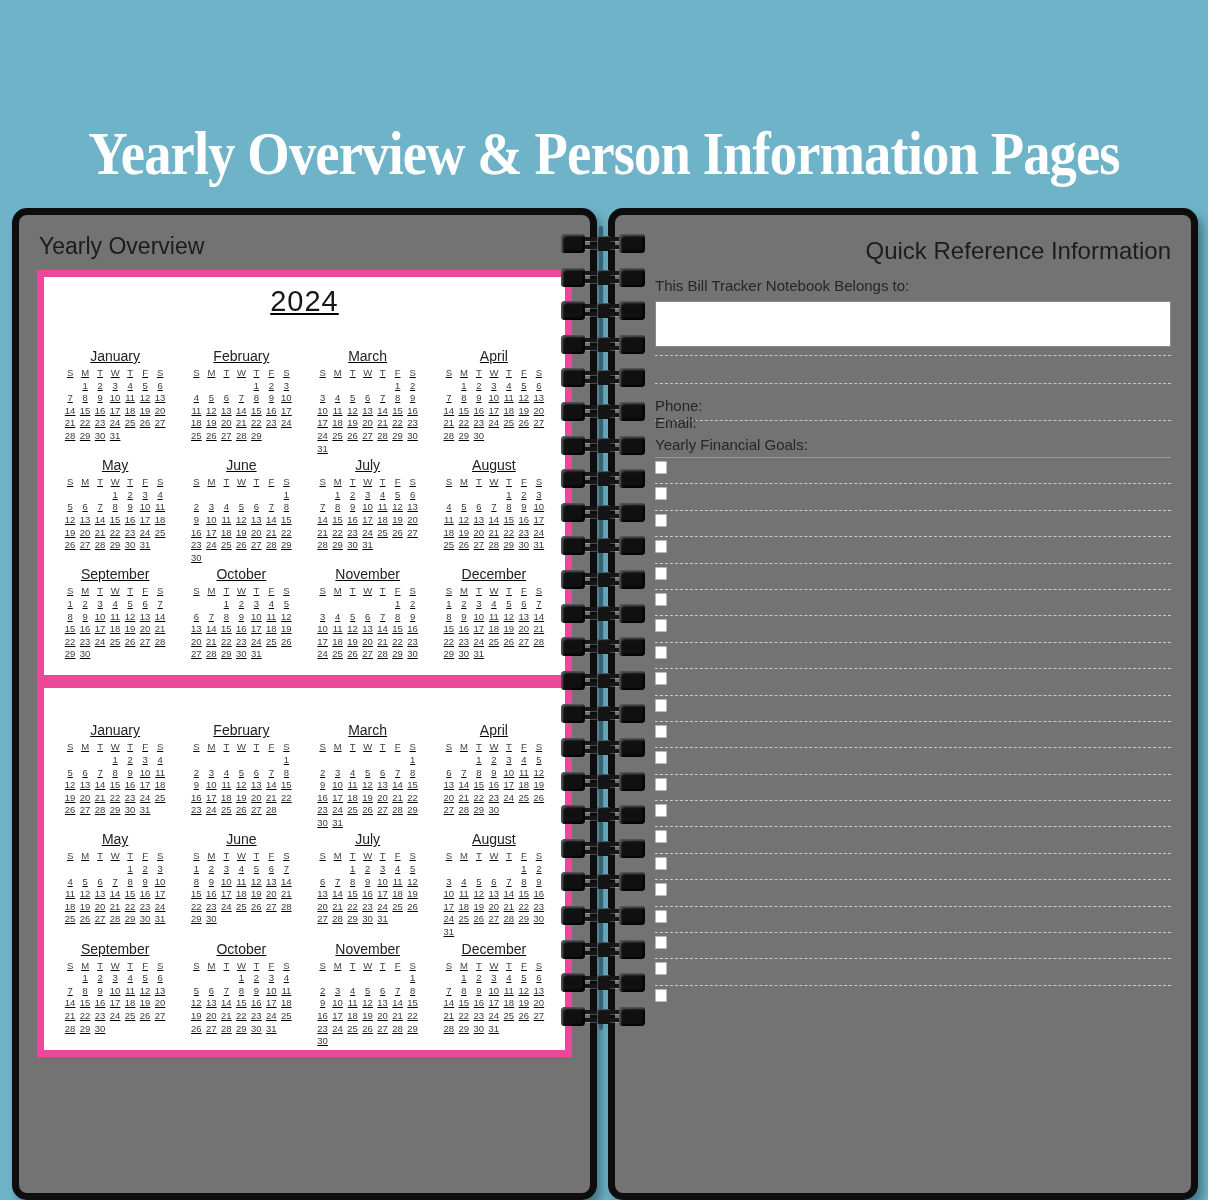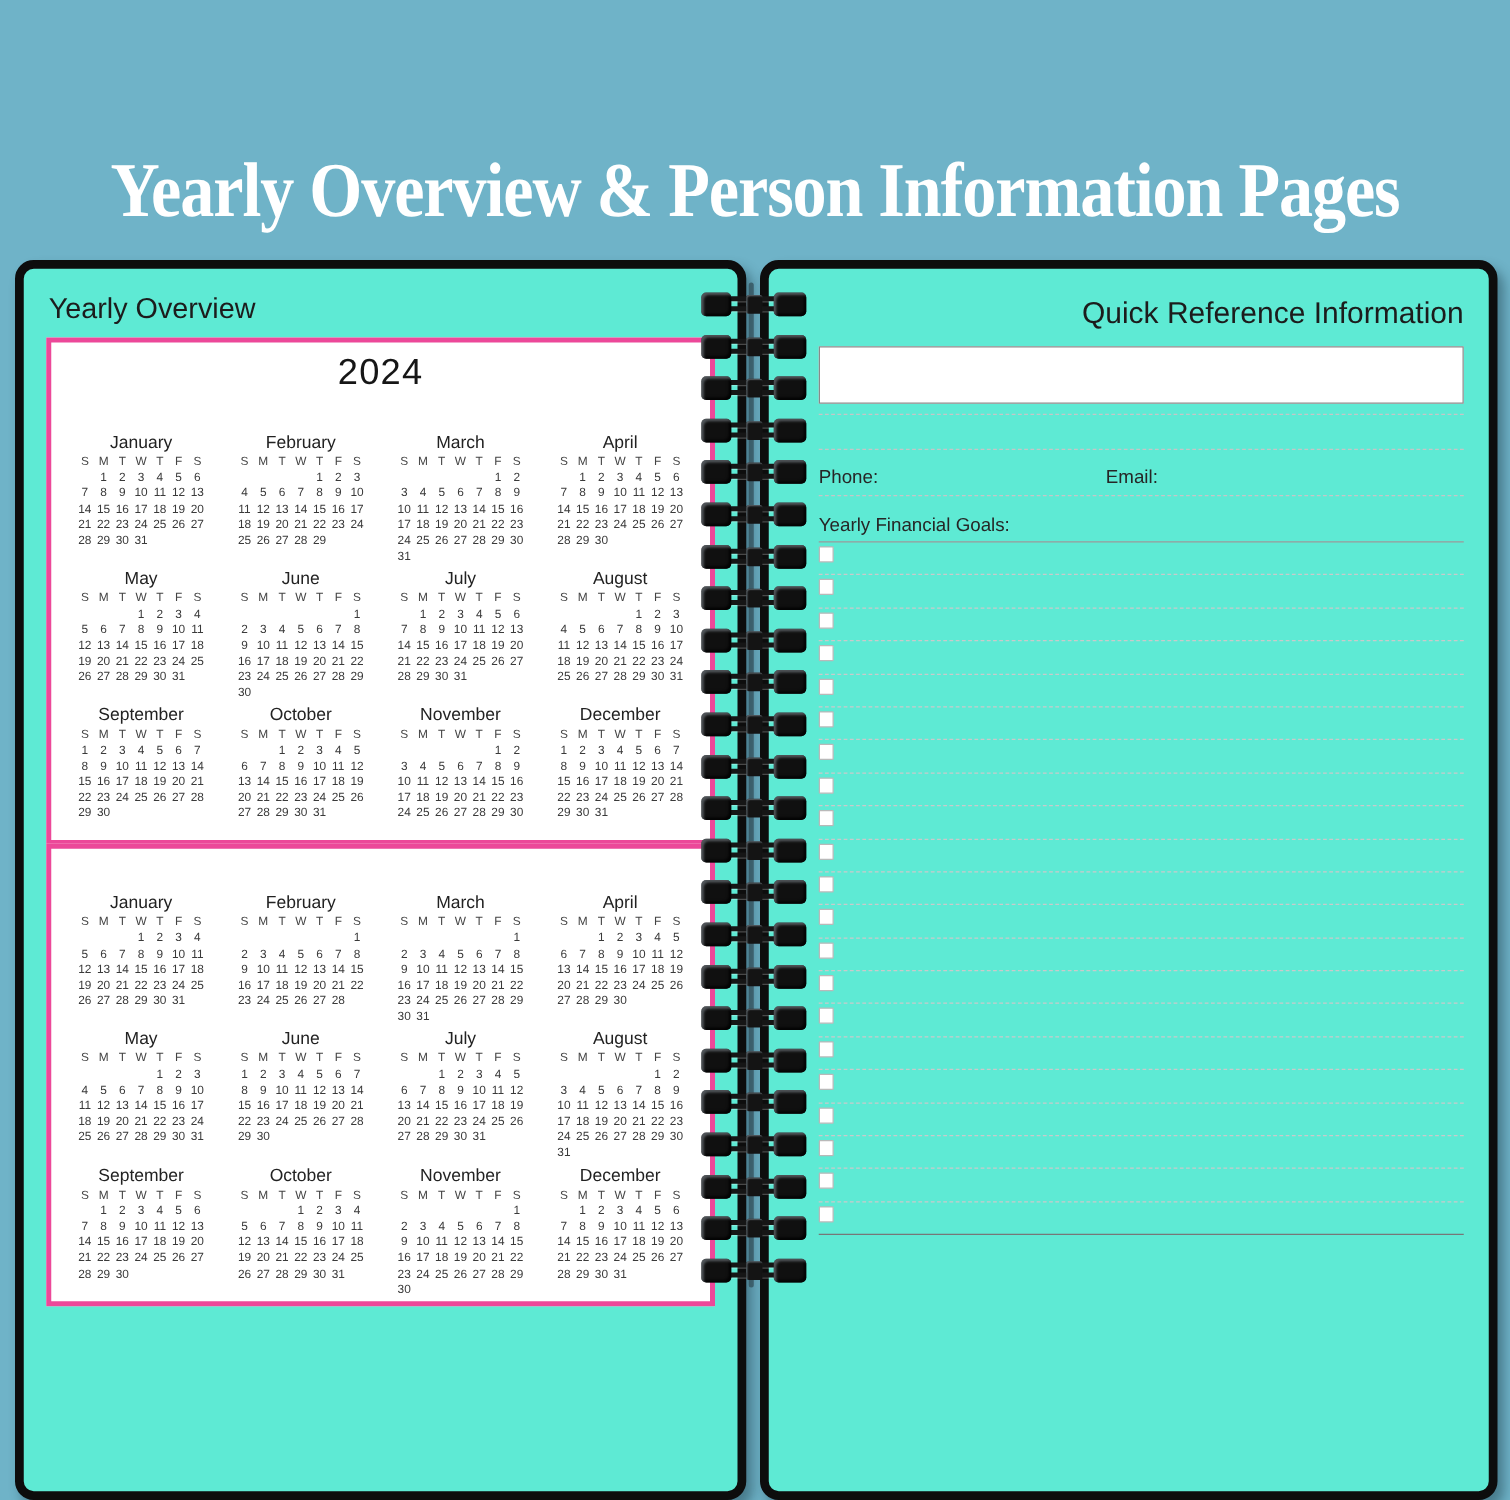--- a/index.html
+++ b/index.html
@@ -14,32 +14,32 @@
   }
   .banner h1{
     margin:0;color:#ffffff;
     font-family:"Liberation Serif", serif;
     font-weight:700;font-size:62px;letter-spacing:-1px;
     transform:scaleX(0.88);transform-origin:center;
     white-space:nowrap;
   }
   
   .page{
-    position:absolute;top:208px;height:992px;background:#5eead4;
+    position:absolute;top:208px;height:992px;background:#737373;
     border:7px solid #0d0d0d;border-radius:15px;box-sizing:border-box;
     box-shadow:5px 7px 9px rgba(25,55,66,.45);
   }
   .page.left{left:12px;width:585px;padding:14px 18px 0 18px;}
   .page.right{left:608px;width:590px;padding:14px 20px 0 40px;}
 
   
   .lp-title{font-size:23px;color:#1c1c1c;margin:4px 0 10px 2px;font-weight:400;}
   .year-box{
-    border:4px solid #ec4899;background:#fff;
-    padding:4px 8px 2px 8px;box-sizing:border-box;
+    border:7px solid #ec4899;background:#fff;
+    padding:4px 8px 2px 8px;box-sizing:border-box;text-decoration:underline;
   }
   .year-box + .year-box{margin-top:-1px;}
   .year-head{
     text-align:center;font-size:29px;color:#161616;font-weight:400;
     margin:4px 0 6px 0;letter-spacing:1px;
   }
   .months{
     display:grid;grid-template-columns:repeat(4,1fr);margin-top:28px;
   }
   .month{min-height:109px;text-align:center;}
@@ -54,21 +54,21 @@
   .rp-title{font-size:24px;color:#1c1c1c;font-weight:400;text-align:right;margin:8px 0 12px 0;}
   .flabel{font-size:15px;color:#262626;}
   .belongs-box{
     margin-top:7px;height:46px;border:1px solid #8a8a8a;background:#fff;box-sizing:border-box;
   }
   .wline{border-bottom:1px dashed #c6c6c6;}
   .addr-label{margin-top:15px;}
   .addr-line1{height:8px;}
   .addr-line2{height:27px;}
   .pe-row{
-    margin-top:13px;display:flex;height:23px;border-bottom:1px dashed #c6c6c6;
+    margin-top:13px;display:flex;height:23px;border-bottom:1px dashed #c6c6c6;flex-direction:column;
   }
   .pe-row .phone{width:44.5%;}
   .goals-label{
     margin-top:15px;height:21px;border-bottom:1px solid #9a9a9a;
   }
   .goal-row{
     position:relative;height:25.4px;border-bottom:1px dashed #cacaca;
   }
   .goal-row:last-child{border-bottom:1px solid #777;}
   .goal-row .cbx{
@@ -1205,20 +1205,21 @@
             <div>30</div>
             <div>31</div>
           </div>
         </div>
       </div>
   </div>
 </section>
 
 <section class="page right">
   <div class="rp-title">Quick Reference Information</div>
+  <div class="flabel">This Bill Tracker Notebook Belongs to:</div>
   <div class="belongs-box"></div>
   <div class="wline addr-line1"></div>
   <div class="wline addr-line2"></div>
   <div class="pe-row">
     <span class="flabel phone">Phone:</span>
     <span class="flabel">Email:</span>
   </div>
   <div class="flabel goals-label">Yearly Financial Goals:</div>
   <div id="goals-list">
       <div class="goal-row">

